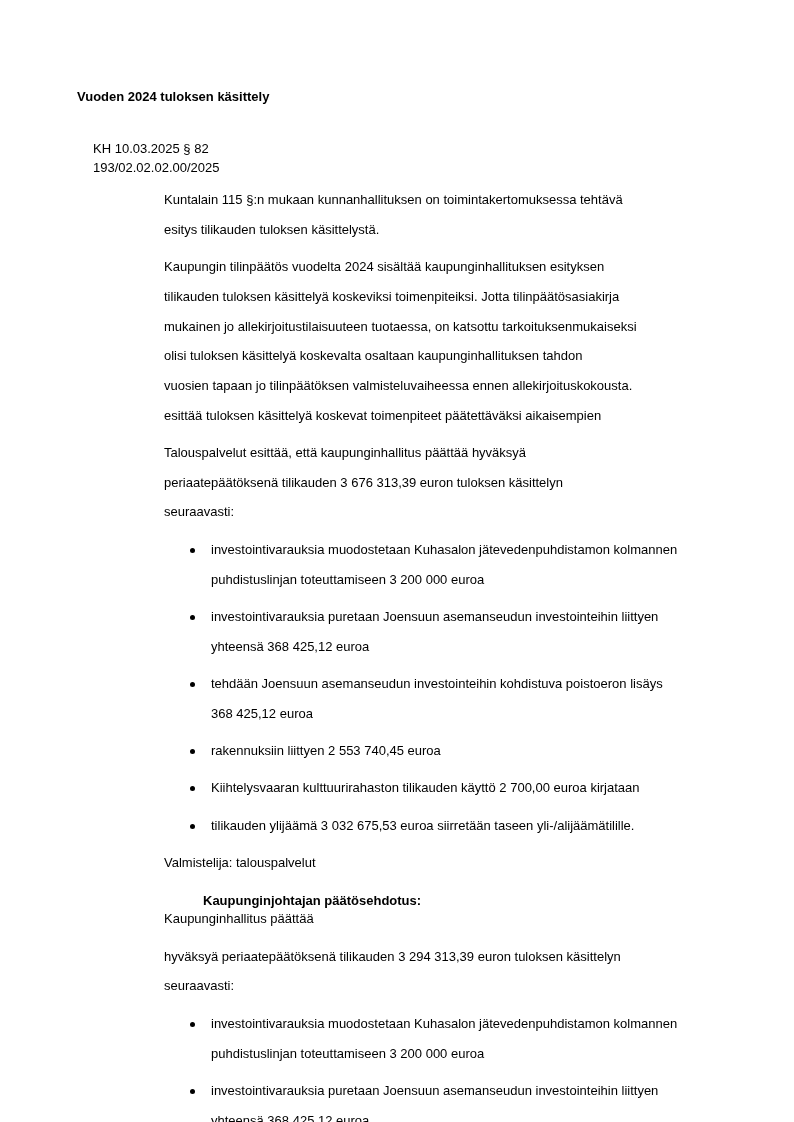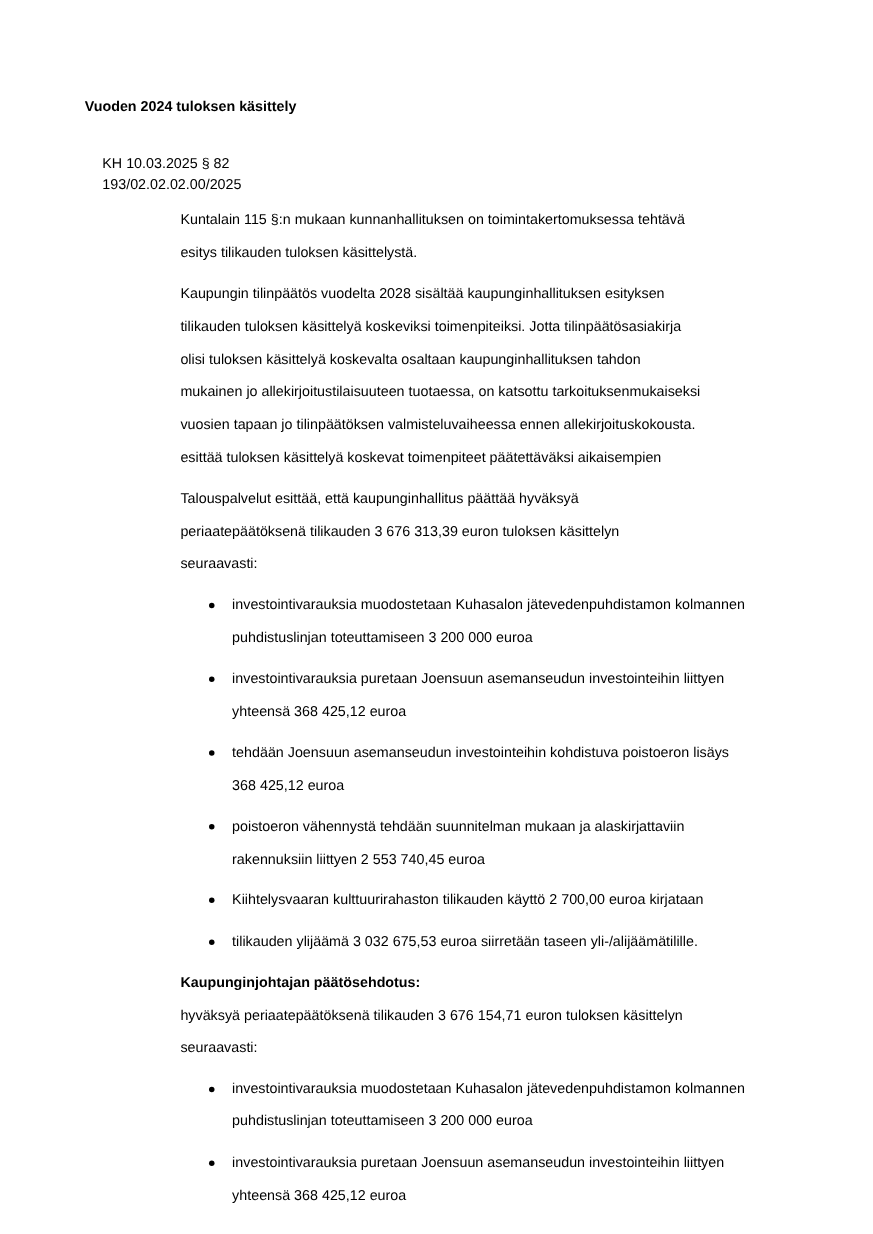--- a/index.html
+++ b/index.html
@@ -69,21 +69,21 @@
     }
     ul.bullets li .bullet-dot {
       position: absolute;
       left: 26px;
       top: 7px;
       width: 5px;
       height: 5px;
       border-radius: 50%;
       background: #000000;
     }
-    .bold { font-weight: bold; }
+    .bold { font-weight: bold; margin-left: 39px; }
   </style>
 </head>
 <body>
 
 <div class="page">
 
   <h1 class="title">Vuoden 2024 tuloksen käsittely</h1>
 
   <div class="meta">
     <div>KH 10.03.2025 § 82</div>
@@ -91,24 +91,24 @@
   </div>
 
   <div class="body">
 
     <p class="nowrap-lines">
       <span>Kuntalain 115 §:n mukaan kunnanhallituksen  on toimintakertomuksessa tehtävä</span>
       <span>esitys tilikauden  tuloksen  käsittelystä.</span>
     </p>
 
     <p class="nowrap-lines">
-      <span>Kaupungin tilinpäätös vuodelta 2028 sisältää kaupunginhallituksen  esityksen</span>
+      <span>Kaupungin tilinpäätös vuodelta 2024 sisältää kaupunginhallituksen  esityksen</span>
       <span>tilikauden  tuloksen käsittelyä koskeviksi toimenpiteiksi. Jotta tilinpäätösasiakirja</span>
+      <span>mukainen jo allekirjoitustilaisuuteen  tuotaessa, on katsottu tarkoituksenmukaiseksi</span>
       <span>olisi tuloksen käsittelyä koskevalta osaltaan kaupunginhallituksen  tahdon</span>
-      <span>mukainen jo allekirjoitustilaisuuteen  tuotaessa, on katsottu tarkoituksenmukaiseksi</span>
       <span>vuosien tapaan jo tilinpäätöksen valmisteluvaiheessa ennen allekirjoituskokousta.</span>
       <span>esittää tuloksen käsittelyä koskevat toimenpiteet päätettäväksi aikaisempien</span>
     </p>
 
     <p class="nowrap-lines">
       <span>Talouspalvelut esittää, että kaupunginhallitus  päättää hyväksyä</span>
       <span>periaatepäätöksenä tilikauden  3 676 313,39  euron tuloksen käsittelyn</span>
       <span>seuraavasti:</span>
     </p>
 
@@ -123,39 +123,40 @@
         <span>investointivarauksia  puretaan Joensuun asemanseudun investointeihin  liittyen</span>
         <span>yhteensä 368 425,12 euroa</span>
       </li>
       <li>
         <i class="bullet-dot"></i>
         <span>tehdään Joensuun asemanseudun investointeihin  kohdistuva poistoeron lisäys</span>
         <span>368 425,12 euroa</span>
       </li>
       <li>
         <i class="bullet-dot"></i>
-        <span>poistoeron vähennystä tehdään suunnitelman mukaan ja alaskirjattaviin</span>
         <span>rakennuksiin liittyen  2 553 740,45 euroa</span>
       </li>
       <li>
         <i class="bullet-dot"></i>
         <span>Kiihtelysvaaran kulttuurirahaston tilikauden  käyttö 2 700,00 euroa kirjataan</span>
       </li>
       <li style="margin-bottom:0">
         <i class="bullet-dot"></i>
         <span>tilikauden  ylijäämä 3 032 675,53 euroa  siirretään taseen yli-/alijäämätilille.</span>
       </li>
     </ul>
 
+    <p>Valmistelija:  talouspalvelut</p>
 
     <div>
       <div class="bold">Kaupunginjohtajan päätösehdotus:</div>
+      <p>Kaupunginhallitus  päättää</p>
 
       <p class="nowrap-lines">
-        <span>hyväksyä periaatepäätöksenä tilikauden  3 676 154,71  euron tuloksen käsittelyn</span>
+        <span>hyväksyä periaatepäätöksenä tilikauden  3 294 313,39  euron tuloksen käsittelyn</span>
         <span>seuraavasti:</span>
       </p>
 
       <ul class="bullets nowrap-lines">
         <li>
           <i class="bullet-dot"></i>
           <span>investointivarauksia  muodostetaan Kuhasalon jätevedenpuhdistamon  kolmannen</span>
           <span>puhdistuslinjan toteuttamiseen 3 200 000 euroa</span>
         </li>
         <li>

